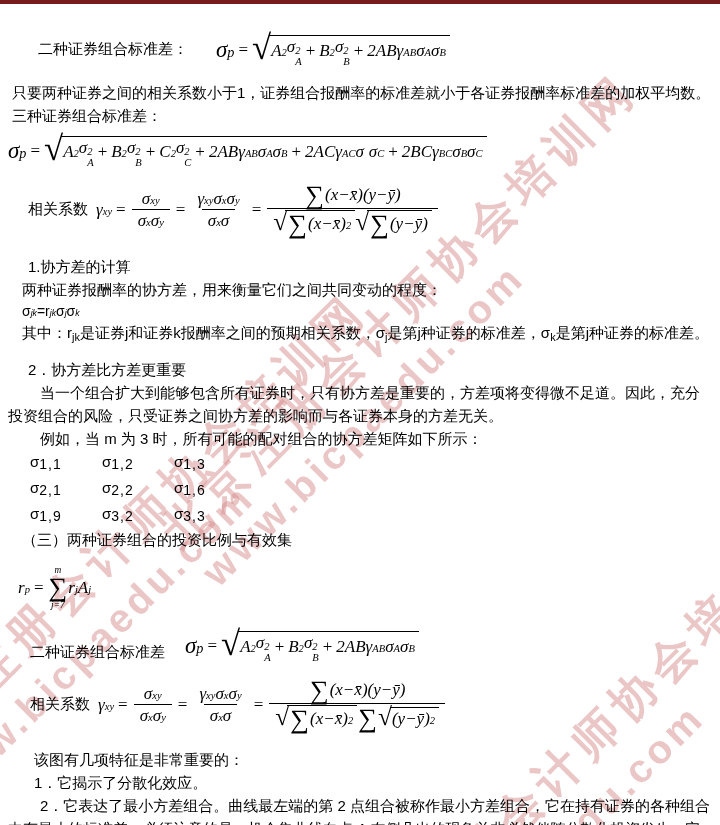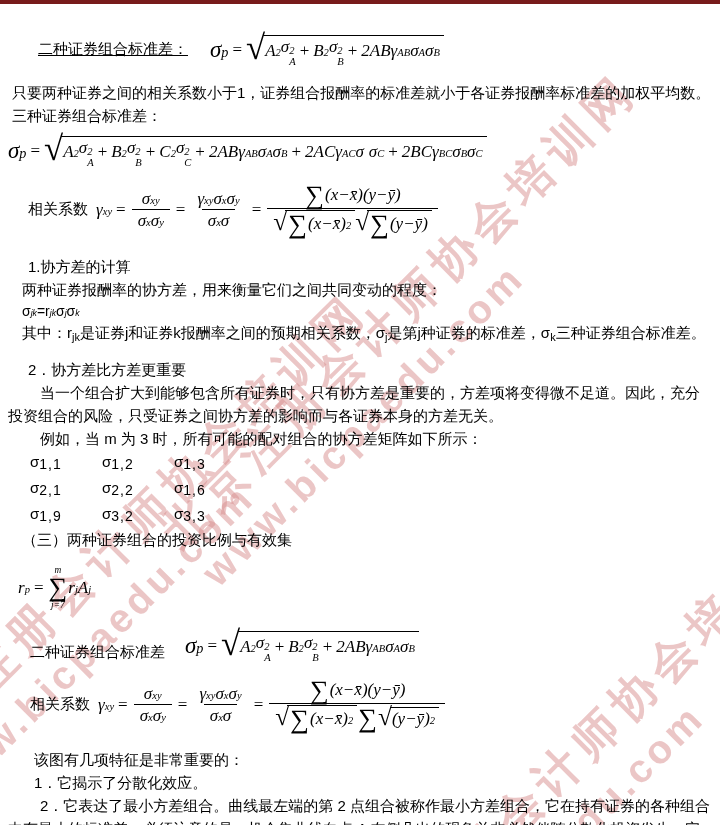--- a/index.html
+++ b/index.html
@@ -60,21 +60,21 @@
         <div class="wm-cn">北京注册会计师协会培训网</div>
         <div class="wm-url">www.bicpaedu.com</div>
       </div>
       <div class="wm" style="left: 330px; top: 960px; color: rgb(217, 143, 143);">
         <div class="wm-cn">北京注册会计师协会培训网</div>
         <div class="wm-url">www.bicpaedu.com</div>
       </div>
     </div>
   <div class="content" id="doc-content">
       <div class="fline" style="margin-top: 14px; padding-left: 30px;">
-        <span class="flabel" style="margin-right: 22px; text-decoration: underline;">二种证券组合标准差：</span>
+        <span class="flabel" style="margin-right: 28px;">二种证券组合标准差：</span>
         <span class="formula">
           <span class="mvar mbig">σ<sub class="msub">p</sub></span>
           <span class="mop">=</span>
           <span class="msqrt">
             <span class="rad radbig">√</span>
             <span class="radcnt">
               <span class="mvar">A<sup class="msup">2</sup></span>
               <span class="mvar">σ<span class="subsup">
                   <span class="ss-sup">2</span>
                   <span class="ss-sub">A</span>
@@ -201,21 +201,21 @@
       <div class="tline" style="padding-left: 14px;"><span>两种证券报酬率的协方差，用来衡量它们之间共同变动的程度：</span></div>
       <div class="fline" style="margin-top: 2px; padding-left: 14px;">
         <span class="formula plain">
           <span class="mvar">σ<sub class="msub">jk</sub></span>
           <span class="mvar">=</span>
           <span class="mvar">r<sub class="msub">jk</sub></span>
           <span class="mvar">σ<sub class="msub">j</sub></span>
           <span class="mvar">σ<sub class="msub">k</sub></span>
         </span>
       </div>
-      <div class="tline" style="margin-top: 2px; padding-left: 14px;"><span>其中：</span><span>r</span><span class="tsub">jk</span><span>是证券j和证券k报酬率之间的预期相关系数，</span><span>σ</span><span class="tsub">j</span><span>是第j种证券的标准差，</span><span>σ</span><span class="tsub">k</span><span>三种证券组合标准差。</span></div>
+      <div class="tline" style="margin-top: 2px; padding-left: 14px;"><span>其中：</span><span>r</span><span class="tsub">jk</span><span>是证券j和证券k报酬率之间的预期相关系数，</span><span>σ</span><span class="tsub">j</span><span>是第j种证券的标准差，</span><span>σ</span><span class="tsub">k</span><span>是第j种证券的标准差。</span></div>
       <div class="tline" style="margin-top: 9px; padding-left: 20px;"><span>2．协方差比方差更重要</span></div>
       <div class="tline" style="text-indent: 32px;"><span>当一个组合扩大到能够包含所有证券时，只有协方差是重要的，方差项将变得微不足道。因此，充分投资组合的风险，只受证券之间协方差的影响而与各证券本身的方差无关。</span></div>
       <div class="tline" style="text-indent: 32px;"><span>例如，当 m 为 3 时，所有可能的配对组合的协方差矩阵如下所示：</span></div>
       <div class="matrix" style="padding-left: 22px;">
         <div class="mxrow">
           <span class="mxe"><span>σ</span><span class="idx">1,1</span></span>
           <span class="mxe"><span>σ</span><span class="idx">1,2</span></span>
           <span class="mxe"><span>σ</span><span class="idx">1,3</span></span>
         </div>
         <div class="mxrow">

